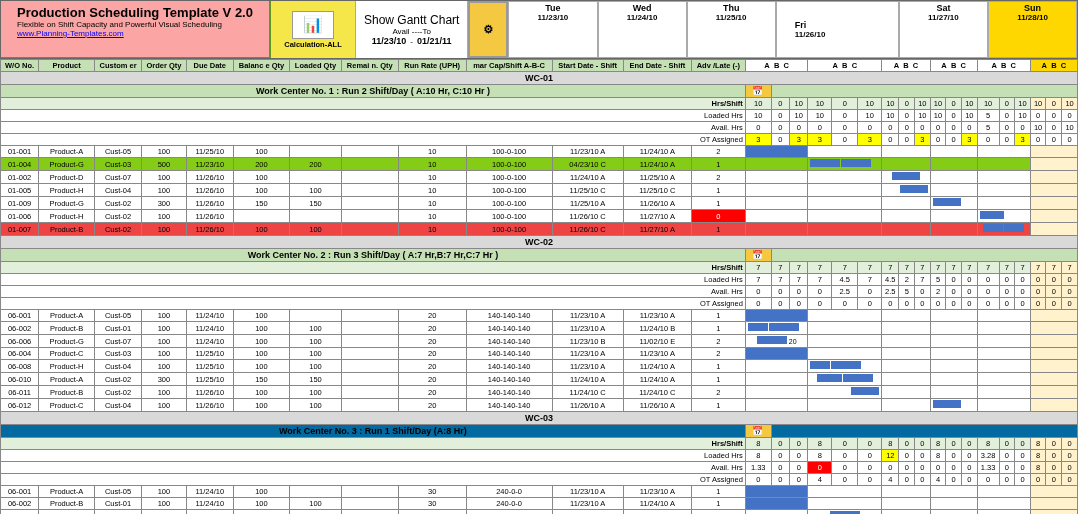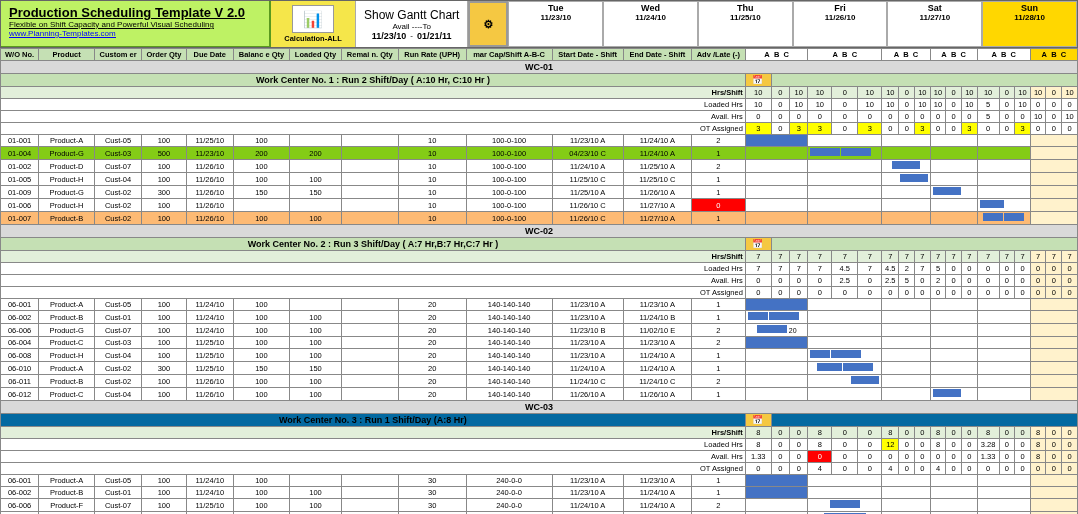--- a/index.html
+++ b/index.html
@@ -13,21 +13,21 @@
     .full-table { width: 1078px; border-collapse: collapse; }
     .full-table td, .full-table th { border: 1px solid #888; padding: 1px 2px; font-size: 7.5px; text-align: center; }
   </style>
 </head>
 <body>
 
 <div class="outer-wrapper">
 
   <div style="display:flex; width:1078px; border:1px solid #666; background:#fff;">
 
-    <div style="background:#bef264; border-right:2px solid #5a9a1f; padding:4px 8px; min-width:270px; border-bottom:1px solid #5a9a1f;text-decoration:underline;">
+    <div style="background:#fca5a5; border-right:2px solid #5a9a1f; padding:4px 16px; min-width:270px; border-bottom:1px solid #5a9a1f;">
       <div style="font-size:13px; font-weight:bold; color:#000;">Production Scheduling Template V 2.0</div>
       <div style="font-size:8px; color:#000;">Flexible on Shift Capacity and Powerful Visual Scheduling</div>
       <div style="font-size:8px; color:#0000ff; text-decoration:underline; cursor:pointer;">www.Planning-Templates.com</div>
     </div>
 
     <div style="background:#f5e64a; border-right:1px solid #aaa; padding:4px 8px; display:flex; flex-direction:column; align-items:center; justify-content:center; min-width:85px;">
       <div style="width:42px; height:28px; background:#fff; border:1px solid #999; display:flex; align-items:center; justify-content:center; font-size:16px;">📊</div>
       <div style="font-size:7.5px; font-weight:bold; color:#000; cursor:pointer; margin-top:1px;">Calculation-ALL</div>
     </div>
 
@@ -52,21 +52,21 @@
           <div style="font-size:8px;">11/23/10</div>
         </div>
         <div style="flex:1; border:1px solid #aaa; text-align:center; font-weight:bold; font-size:9px; padding:1px; background:#fff;">
           <div>Wed</div>
           <div style="font-size:8px;">11/24/10</div>
         </div>
         <div style="flex:1; border:1px solid #aaa; text-align:center; font-weight:bold; font-size:9px; padding:1px; background:#fff;">
           <div>Thu</div>
           <div style="font-size:8px;">11/25/10</div>
         </div>
-        <div style="flex:1; border:1px solid #aaa; text-align:center; font-weight:bold; font-size:9px; padding:1px; background:#fff;">
+        <div style="flex:1; border:1px solid #aaa; text-align:left; font-weight:bold; font-size:9px; padding:18px; background:#fff;">
           <div>Fri</div>
           <div style="font-size:8px;">11/26/10</div>
         </div>
         <div style="flex:1; border:1px solid #aaa; text-align:center; font-weight:bold; font-size:9px; padding:1px; background:#fff;">
           <div>Sat</div>
           <div style="font-size:8px;">11/27/10</div>
         </div>
         <div style="flex:1; border:1px solid #aaa; text-align:center; font-weight:bold; font-size:9px; padding:1px; background:#ffd700;">
           <div>Sun</div>
           <div style="font-size:8px; background:#ffd700;">11/28/10</div>
@@ -352,21 +352,21 @@
       <td>11/26/10 C</td>
       <td>11/27/10 A</td>
       <td style="background:#ff0000; color:#fff;">0</td>
       <td colspan="3"></td>
       <td colspan="3"></td>
       <td colspan="3"></td>
       <td colspan="3"></td>
       <td colspan="3" style="text-align:left;"><span style="display:inline-block;width:24px;height:8px;background:#4472c4;"></span></td>
       <td colspan="3" style="background:#fff2cc;"></td>
     </tr>
-    <tr style="background:#fdba74;">
+    <tr style="background:#ef4444;">
       <td>01-007</td>
       <td>Product-B</td>
       <td>Cust-02</td>
       <td>100</td>
       <td>11/26/10</td>
       <td>100</td>
       <td>100</td>
       <td></td>
       <td>10</td>
       <td>100-0-100</td>

